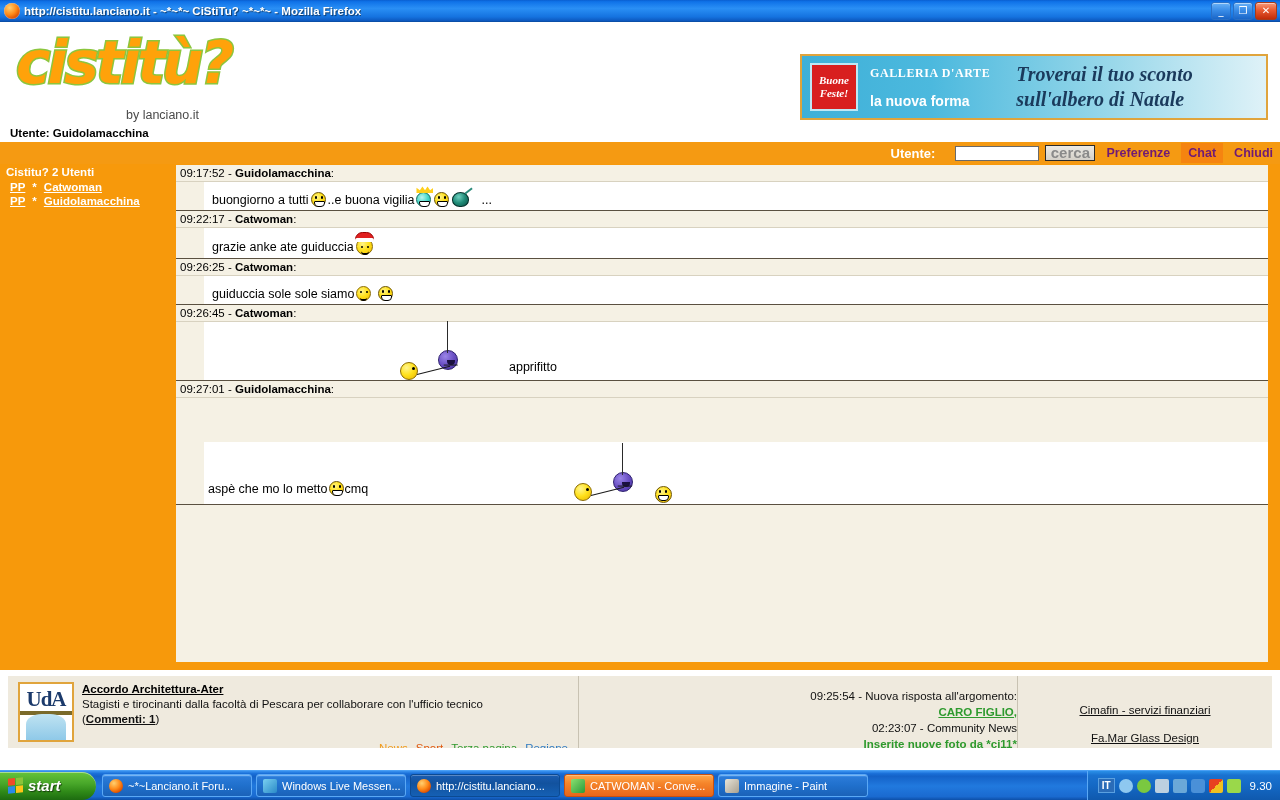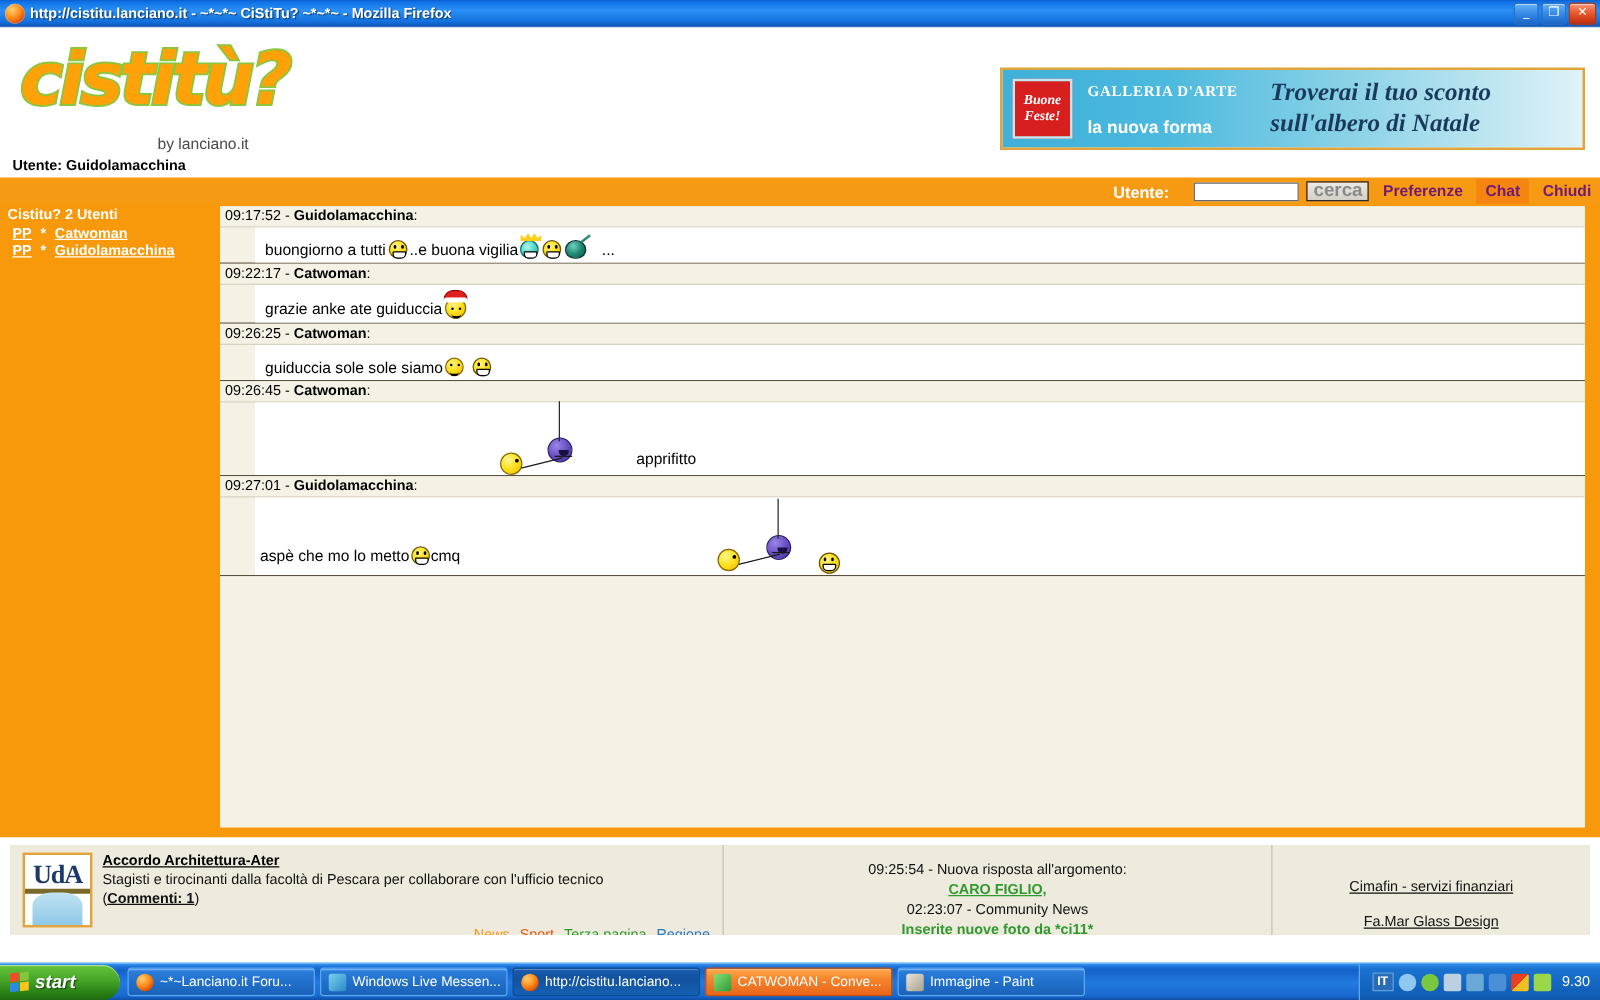--- a/index.html
+++ b/index.html
@@ -369,21 +369,21 @@
     position: absolute; right: 10px; bottom: 4px;
     font-size: 11.5px; display: flex; gap: 8px;
   }
   #foot-links a { text-decoration: underline; }
   .lnk-news { color: #f09a1a; }
   .lnk-sport { color: #e05a10; }
   .lnk-terza { color: #2e9a2e; }
   .lnk-regione { color: #2e7ac0; }
 
   #foot-center {
-    width: 440px; text-align: center; padding-top: 12px;
+    width: 440px; text-align: right; padding-top: 12px;
     border-left: 1px solid #c8c2b2; border-right: 1px solid #c8c2b2;
     font-size: 11.5px; line-height: 16px; color: #111;
   }
   #foot-center .grn { color: #2e9a2e; font-weight: bold; text-decoration: underline; }
   #foot-right {
     flex: 1; text-align: center; padding-top: 20px;
     font-size: 11.5px; line-height: 28px; color: #111;
   }
   #foot-right span { text-decoration: underline; }
 
@@ -583,21 +583,21 @@
               </span>
               <span style="position:absolute; left:305px; top:38px; font-size:12.5px;">apprifitto</span>
             </div>
           </div>
         </div>
 
         <div class="msg">
           <div class="msg-head">
             <span>09:27:01</span><span> - </span><span class="uname">Guidolamacchina</span><span>:</span>
           </div>
-          <div class="msg-body" style="height:62px; padding:0;">
+          <div class="msg-body" style="height:62px; padding:0;margin-top:44px;">
             <div class="scene" style="width:100%; height:62px;">
               <span style="position:absolute; left:4px; top:39px; font-size:12.5px; display:inline-flex; align-items:center;">
                 <span>aspè che mo lo metto </span>
                 <span class="emo emo-grin"></span>
                 <span> cmq</span>
               </span>
               <span class="ball-purple" style="left:409px; top:30px;">
                 <span class="rope"></span>
                 <span class="mouth"></span>
               </span>

